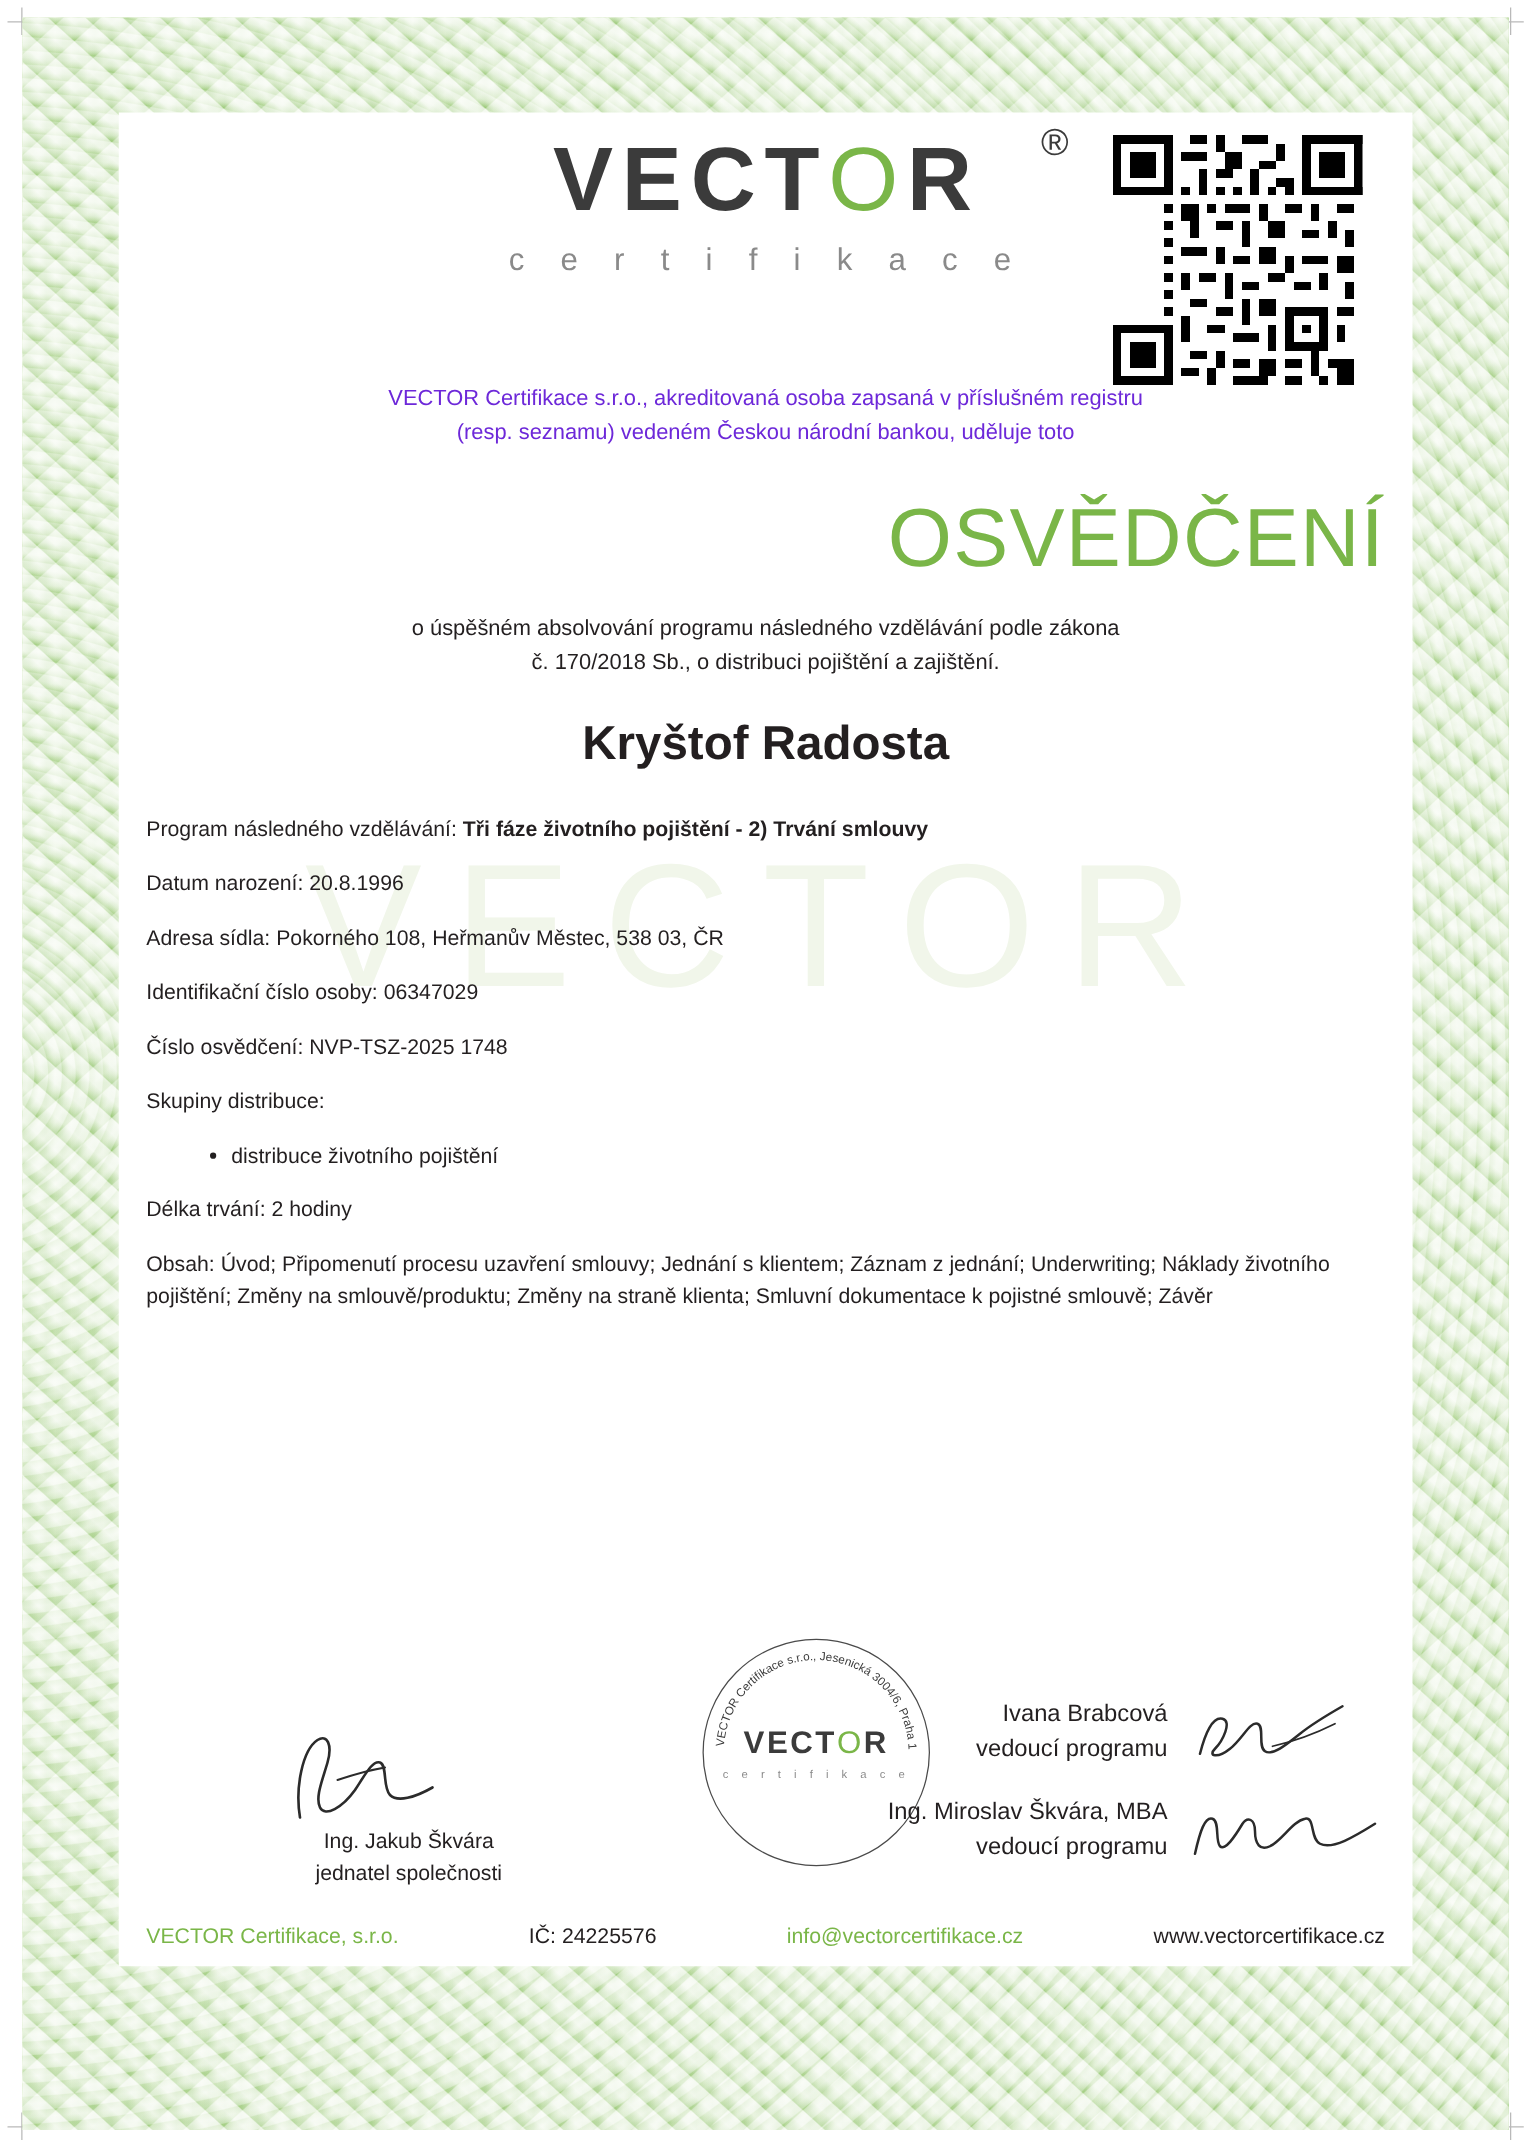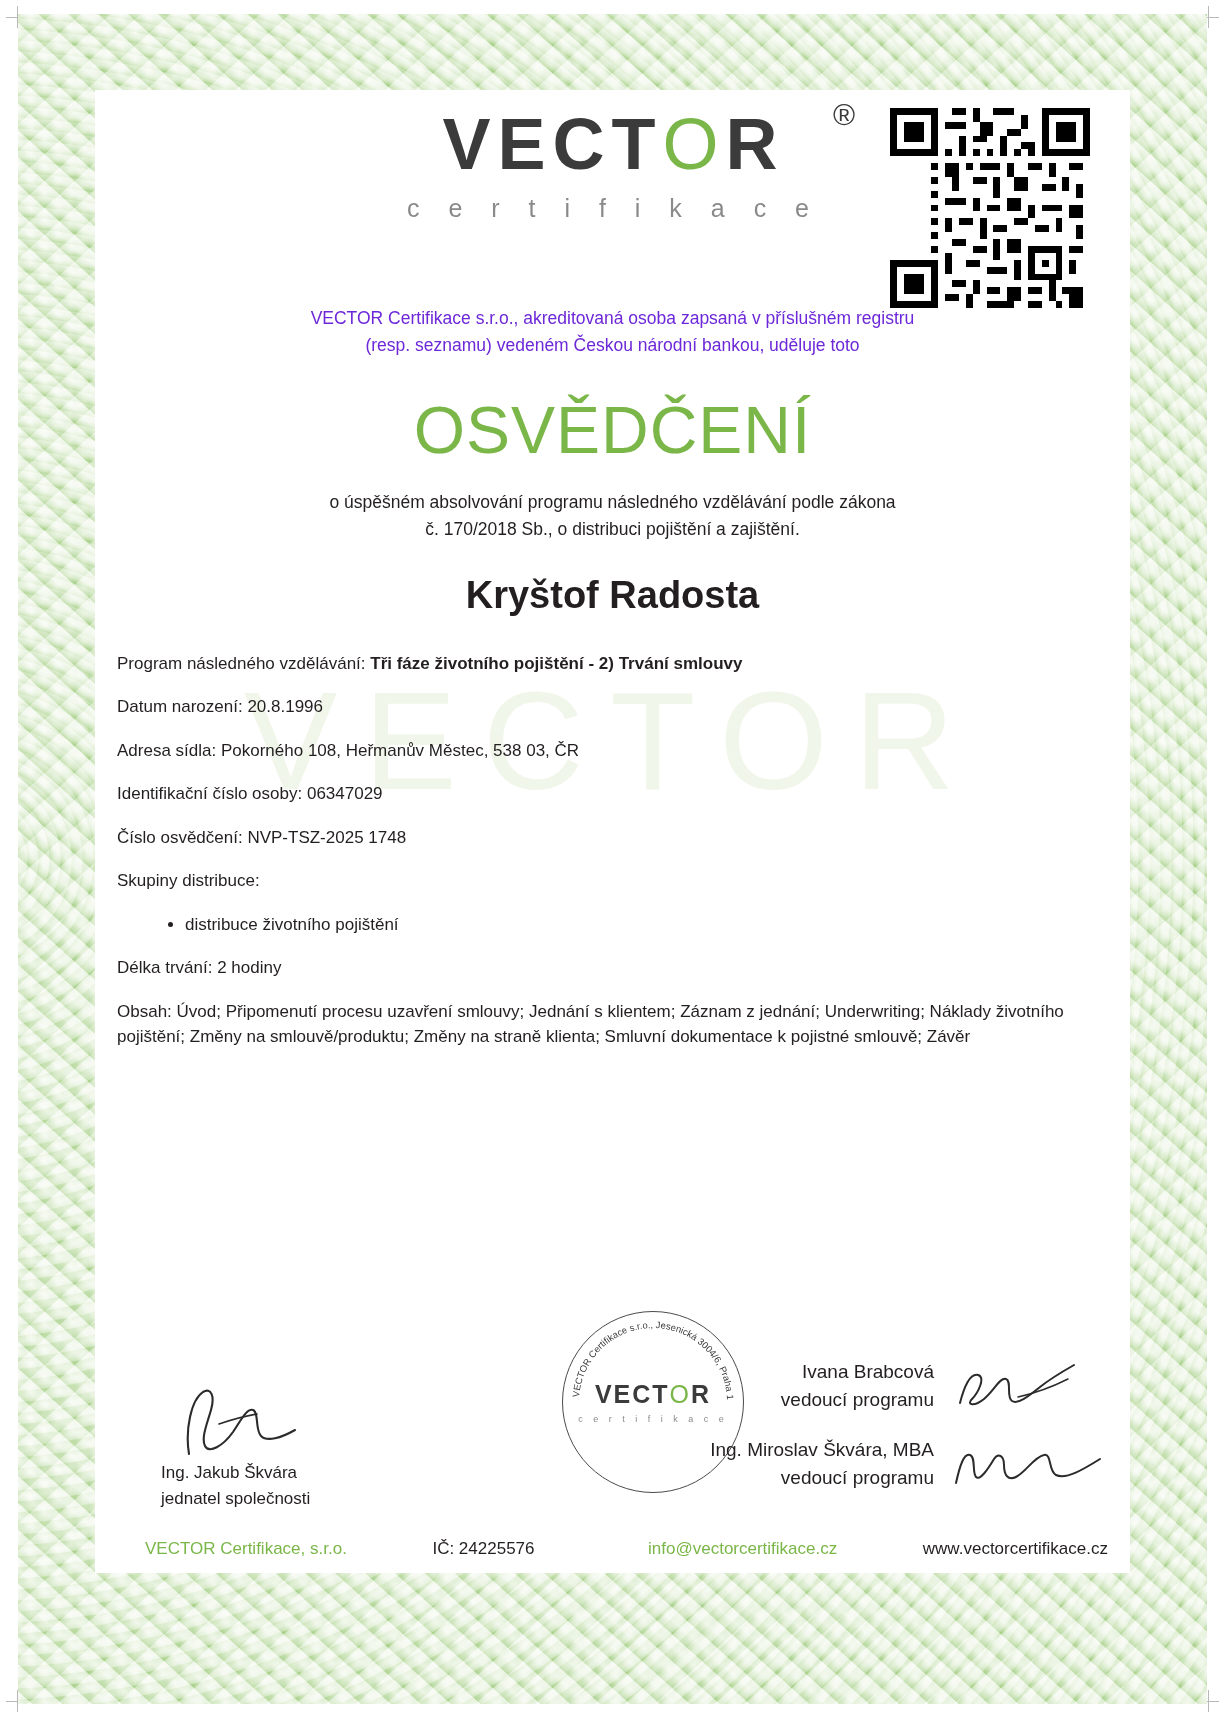--- a/index.html
+++ b/index.html
@@ -170,21 +170,21 @@
 
   
   .intro {
     text-align: center;
     font-size: 17.5px;
     line-height: 1.55;
     color: #6d28d9;
     margin-top: 10px;
   }
   .title {
-    text-align: center;
+    text-align: right;
     color: #7ab648;
     font-size: 66px;
     font-weight: 400;
     letter-spacing: 1px;
     margin: 38px 0 26px;
     line-height: 1;
   }
   .subtitle {
     text-align: center;
     font-size: 17.5px;
@@ -216,24 +216,24 @@
   
   .signatures {
     position: absolute;
     left: 22px;
     right: 22px;
     bottom: 62px;
     height: 215px;
   }
   .sig-left {
     position: absolute;
-    left: 44px;
+    left: 60px;
     bottom: 0;
     width: 300px;
-    text-align: left;
+    text-align: center;
     font-size: 17px;
     line-height: 1.5;
   }
   .sig-scribble {
     height: 80px;
     position: relative;
   }
   .stamp {
     position: absolute;
     left: 445px;
@@ -288,21 +288,21 @@
   .footer {
     position: absolute;
     left: 22px;
     right: 22px;
     bottom: 14px;
     display: flex;
     align-items: center;
     justify-content: space-between;
     font-size: 17px;
   }
-  .footer .green { color: #7ab648; margin-left: 28px; }
+  .footer .green { color: #7ab648; }
   .footer .dark { color: #231f20; text-align: center; }
 </style>
 </head>
 <body>
 
 <div class="page">
 
   <div class="crop-mark cm-tl"></div>
   <div class="crop-mark cm-tr"></div>
   <div class="crop-mark cm-bl"></div>

